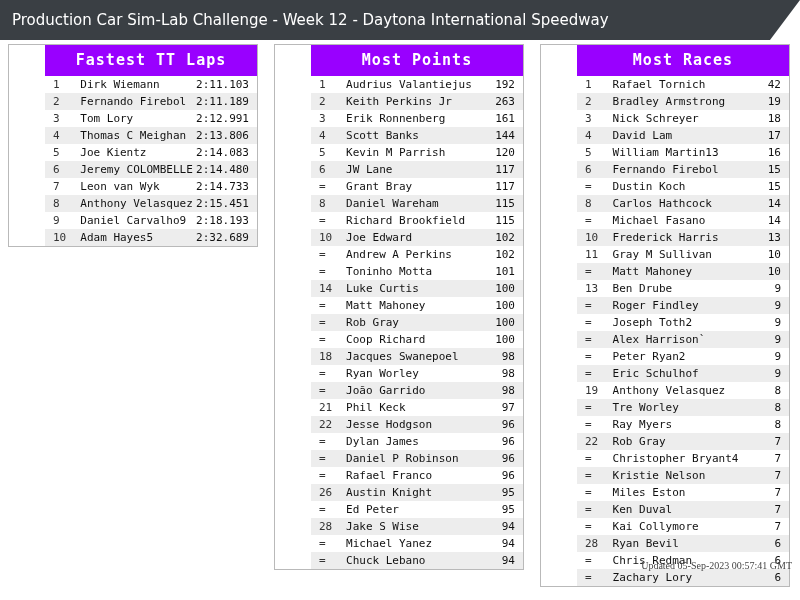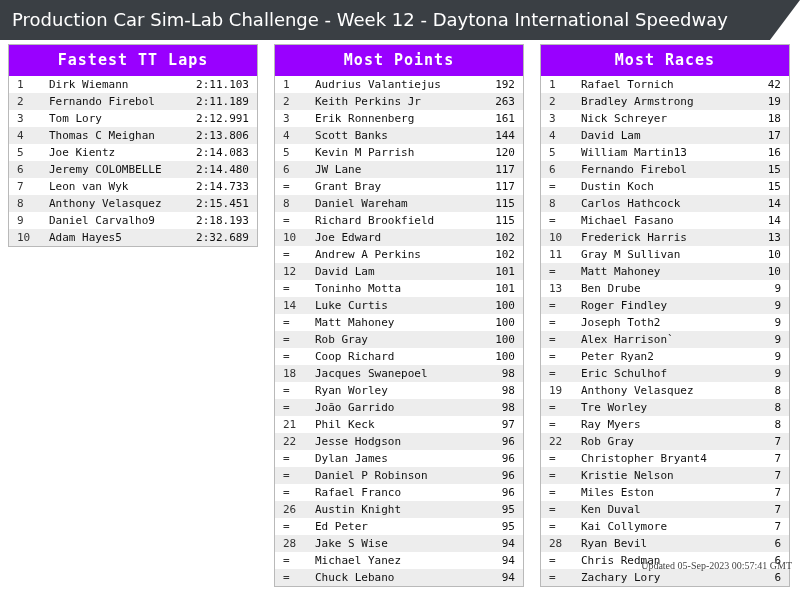--- a/index.html
+++ b/index.html
@@ -43,39 +43,40 @@
     border-top: 40px solid #3a3f44;
     border-right: 30px solid transparent;
   }
   .titlebar-text {
     position: absolute;
     left: 12px;
     top: 0;
     height: 40px;
     line-height: 40px;
     color: #ffffff;
-    font-size: 18px;
+    font-size: 15px;
     font-family: "DejaVu Sans", sans-serif;
     white-space: nowrap;
   }
   
   .columns {
     position: absolute;
     left: 8px;
     top: 44px;
     width: 784px;
     display: flex;
     gap: 16px;
     align-items: flex-start;
   }
   .board {
     width: 250px;
     border: 1px solid #b9b9b9;
     box-sizing: border-box;
     background: #ffffff;
+    padding-left: 36px;
   }
   .board-header {
     background: #9900ff;
     color: #ffffff;
     text-align: center;
     font-size: 15px;
     letter-spacing: 1px;
     padding: 6px 0 7px 0;
     font-weight: bold;
   }
@@ -244,25 +245,20 @@
             <tr class="row-alt">
               <td class="pos">10</td>
               <td class="name">Joe Edward</td>
               <td class="val">102</td>
             </tr>
             <tr class="row-plain">
               <td class="pos">=</td>
               <td class="name">Andrew A Perkins</td>
               <td class="val">102</td>
             </tr>
-            <tr class="row-alt">
-              <td class="pos">12</td>
-              <td class="name">David Lam</td>
-              <td class="val">101</td>
-            </tr>
             <tr class="row-plain">
               <td class="pos">=</td>
               <td class="name">Toninho Motta</td>
               <td class="val">101</td>
             </tr>
             <tr class="row-alt">
               <td class="pos">14</td>
               <td class="name">Luke Curtis</td>
               <td class="val">100</td>
             </tr>

